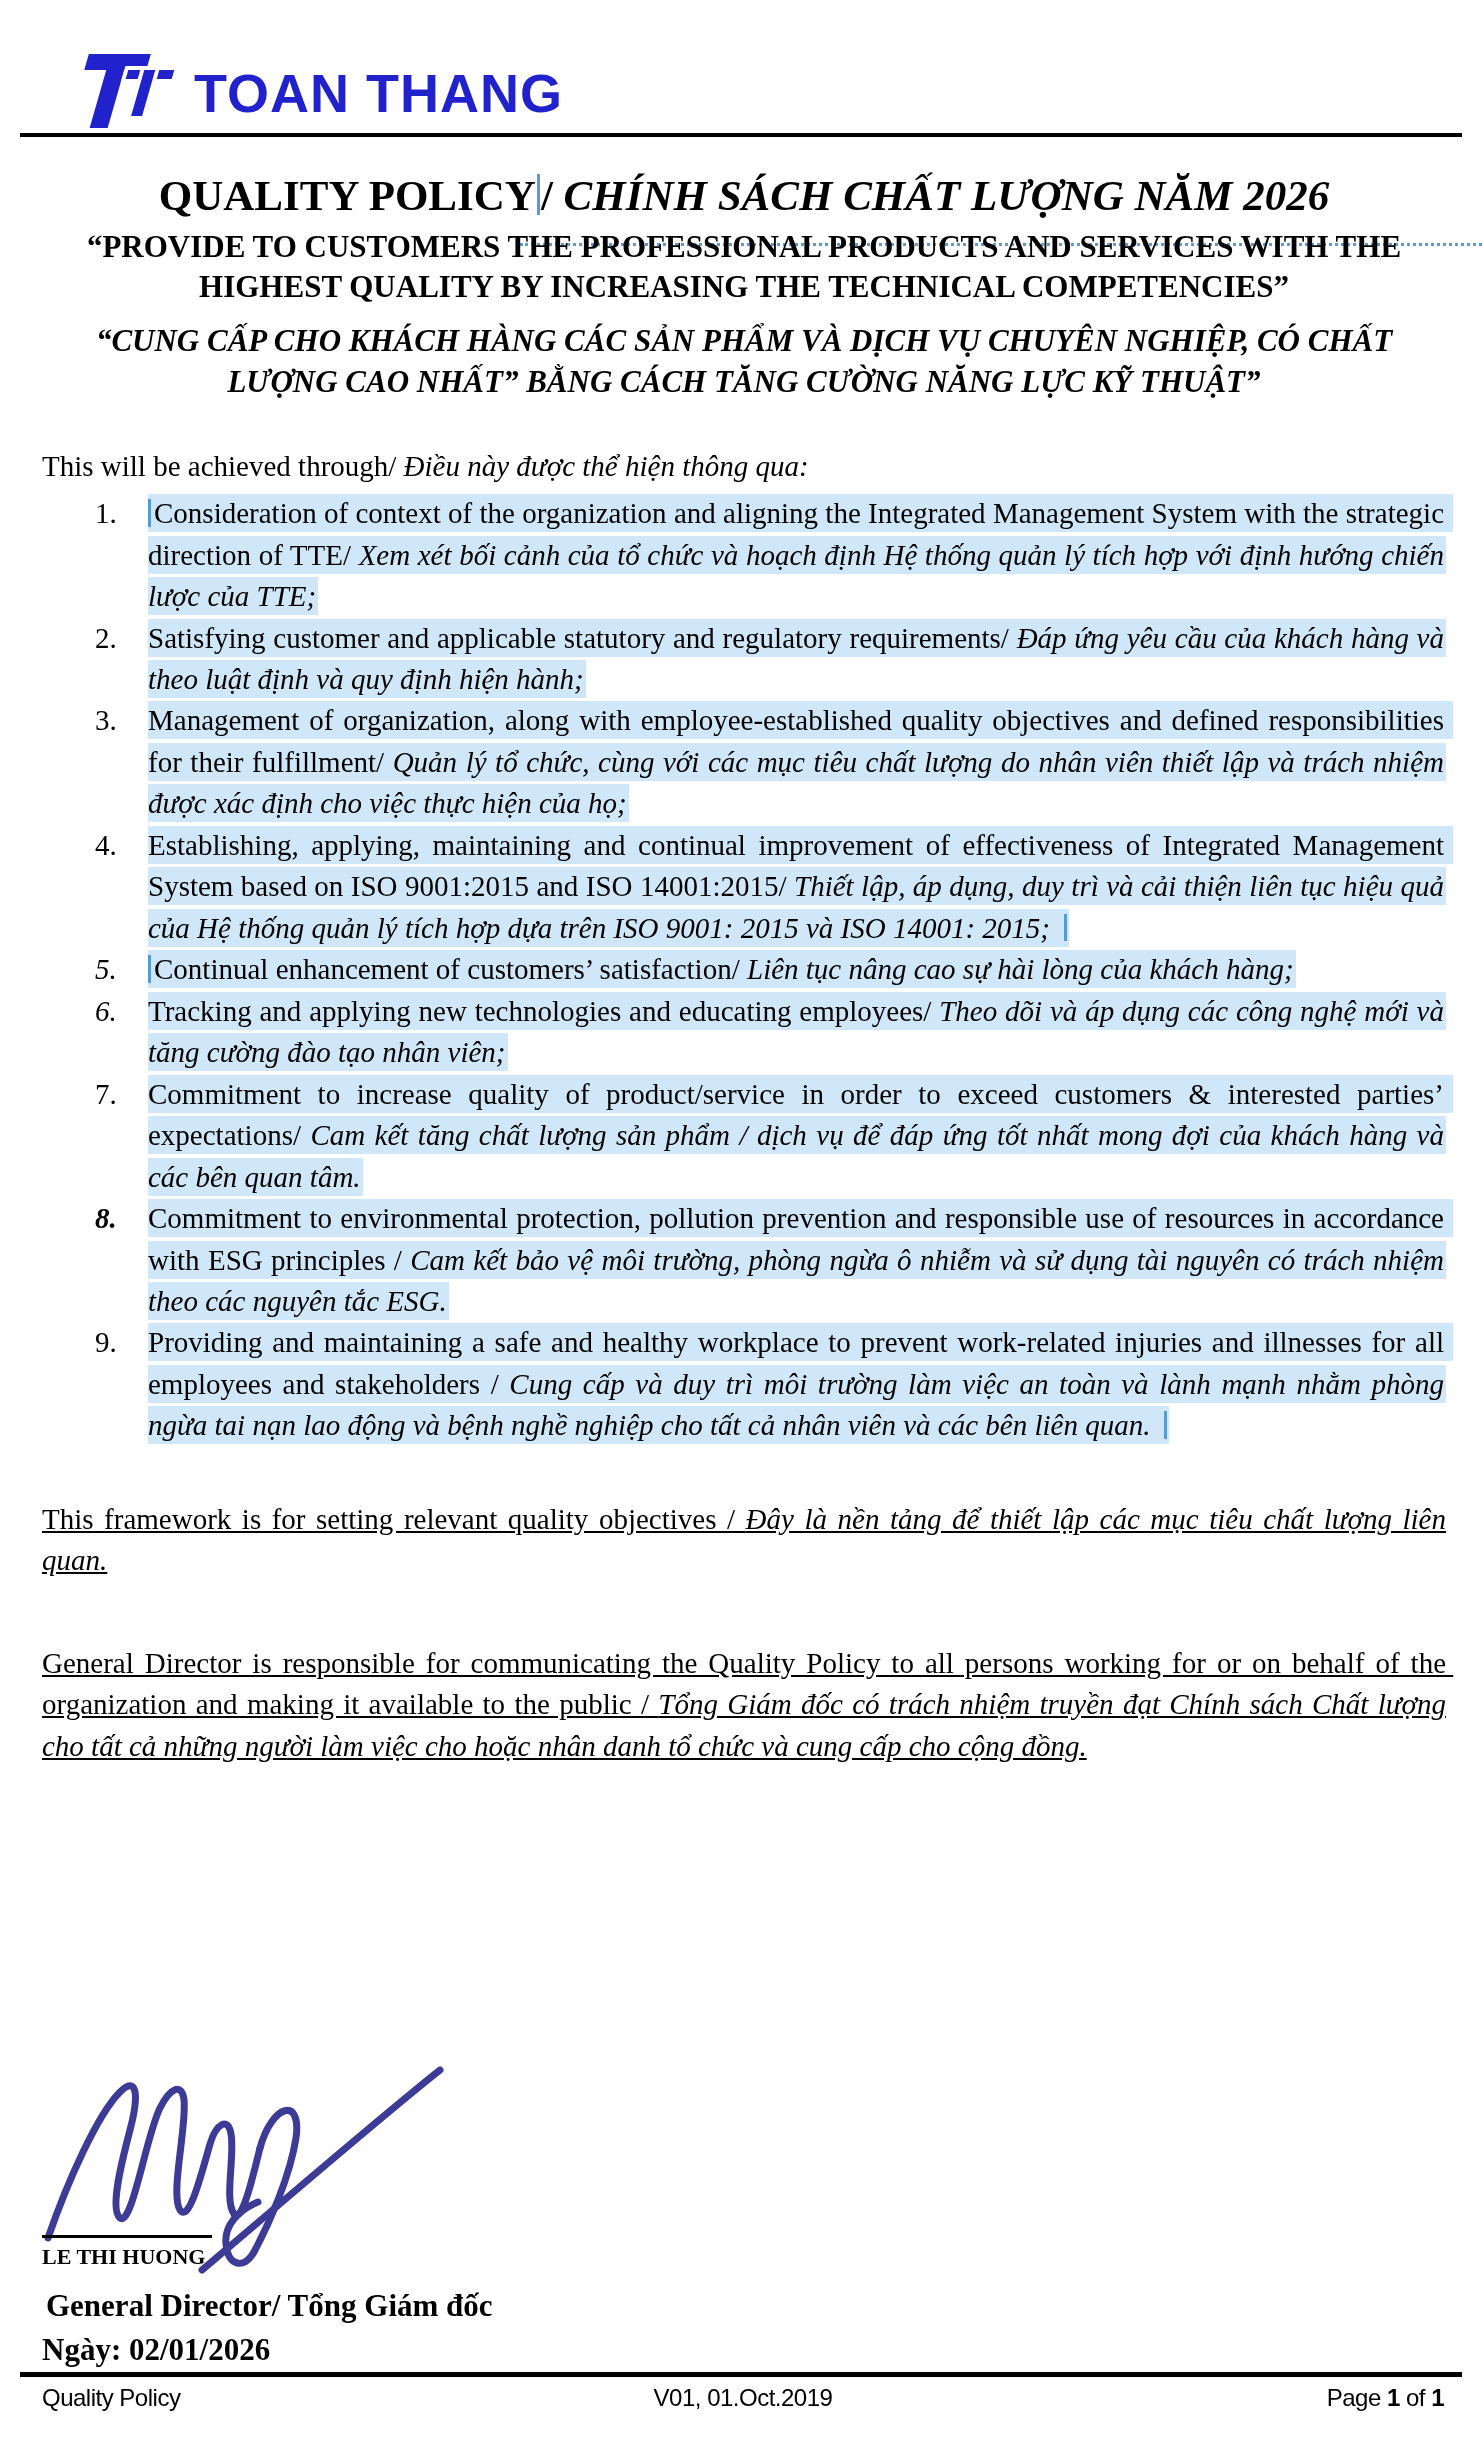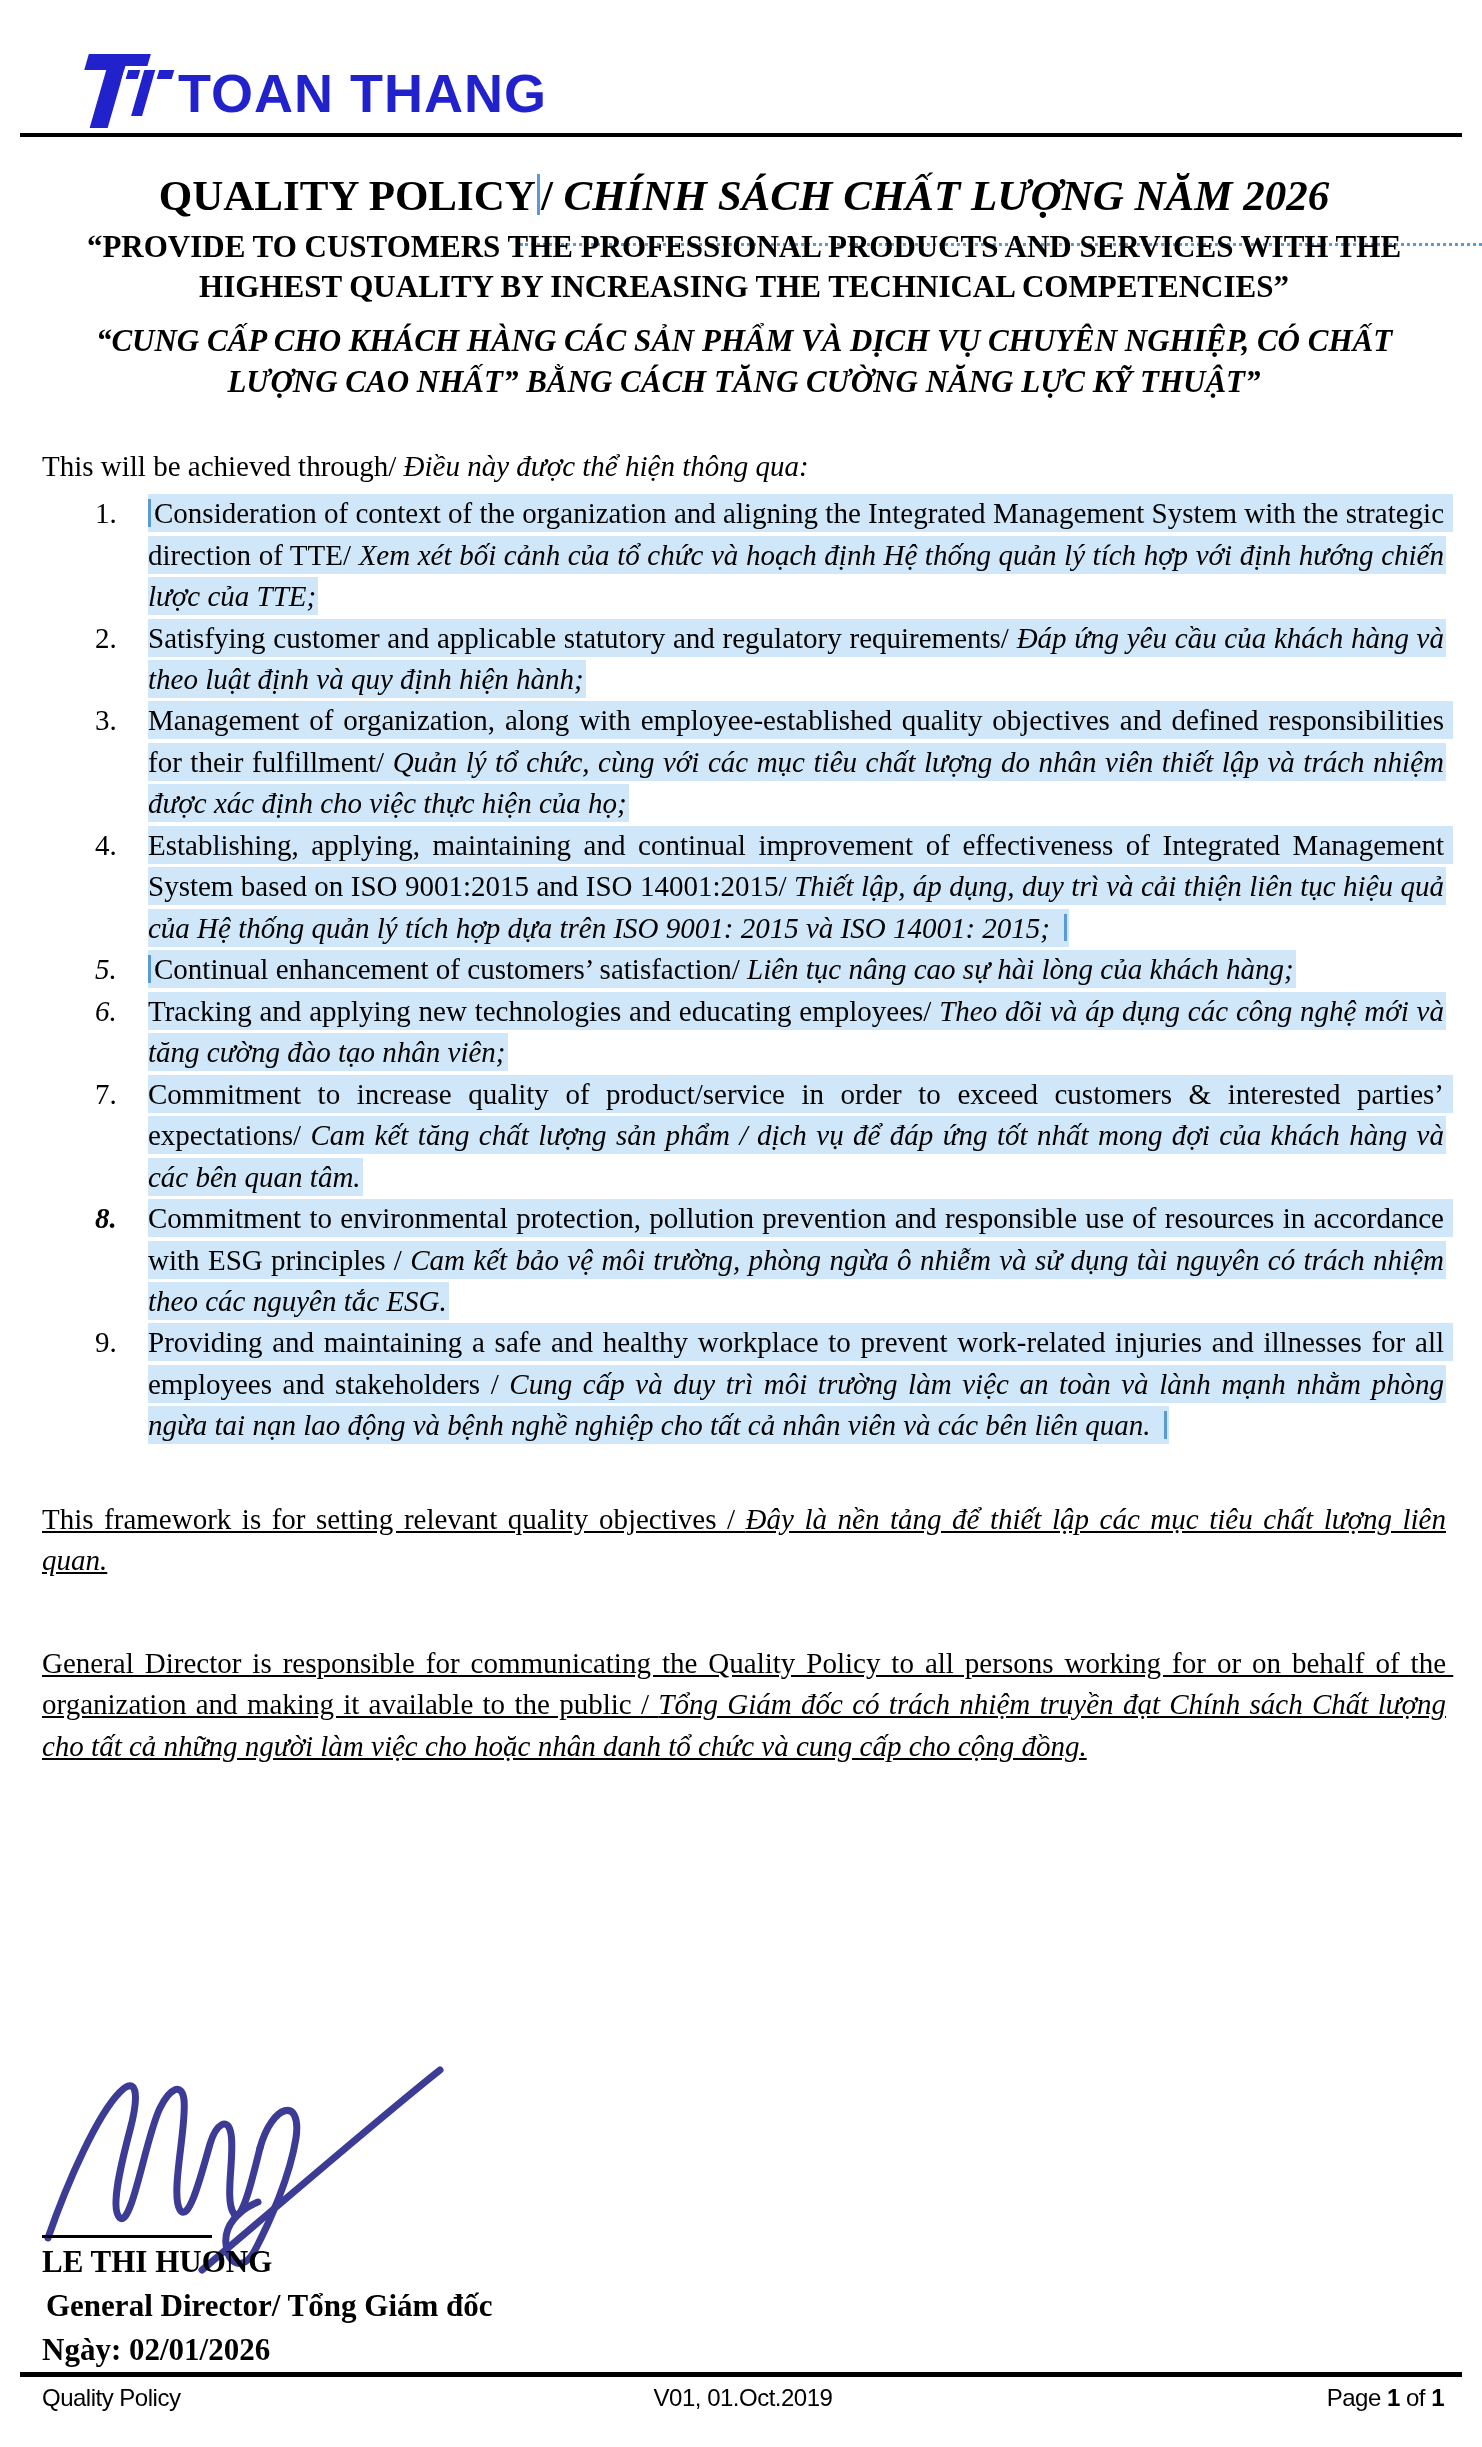--- a/index.html
+++ b/index.html
@@ -12,21 +12,21 @@
   .page{
     position:relative;
     width:1482px;
     height:2447px;
     background:#ffffff;
     color:#000;
     font-family:"Liberation Serif","DejaVu Serif",serif;
     overflow:hidden;
   }
   
-  .logo{position:absolute;top:50px;left:58px;display:flex;align-items:center;}
+  .logo{position:absolute;top:50px;left:58px;display:flex;align-items:center;gap:16px;}
   .logo-mark{width:120px;height:86px;display:block;}
   .logo-text{
     font-family:"Liberation Sans","DejaVu Sans",sans-serif;
     font-weight:bold;font-size:54px;letter-spacing:1px;
     color:var(--brand-blue);line-height:1;
   }
   .header-rule{position:absolute;left:20px;right:20px;top:133px;height:4px;background:#000;}
   
   .main{position:absolute;top:165px;left:42px;right:36px;}
   .title{
@@ -71,21 +71,21 @@
     background:var(--cursor-blue);vertical-align:-0.12em;margin-left:14px;
   }
   
   .closing{margin:52px 0 0 0;font-size:29px;line-height:1.42;text-align:justify;text-decoration:underline;}
   .closing .vi{font-style:italic;}
   .closing-2{margin-top:62px;}
   
   .sig-block{position:absolute;left:42px;top:2052px;width:640px;height:330px;}
   .sig-svg{position:absolute;top:0;left:-8px;width:430px;height:230px;}
   .sig-line{position:absolute;top:183px;left:0;width:170px;border-top:3px solid #000;}
-  .sig-name{position:absolute;top:192px;left:0;font-size:31px;font-weight:bold;white-space:nowrap;}
+  .sig-name{position:absolute;top:192px;left:0;font-size:22px;font-weight:bold;white-space:nowrap;}
   .sig-role{position:absolute;top:236px;left:4px;font-size:31px;font-weight:bold;white-space:nowrap;}
   .sig-date{position:absolute;top:280px;left:0;font-size:31px;font-weight:bold;white-space:nowrap;}
   
   .footer-rule{position:absolute;left:20px;right:20px;top:2372px;height:5px;background:#000;}
   .footer-row{
     position:absolute;left:42px;right:38px;top:2384px;
     display:flex;align-items:baseline;
     font-family:"Liberation Sans","DejaVu Sans",sans-serif;
     font-size:24px;letter-spacing:-0.5px;
   }

